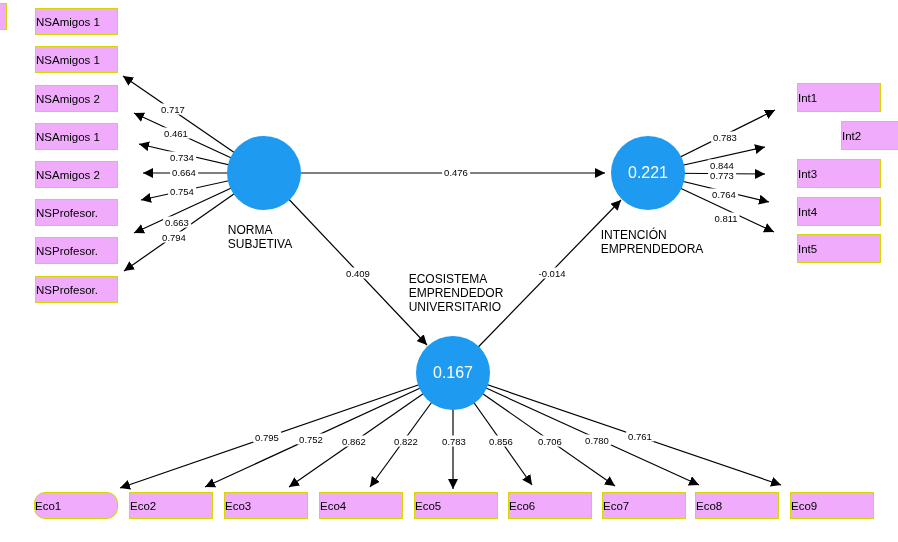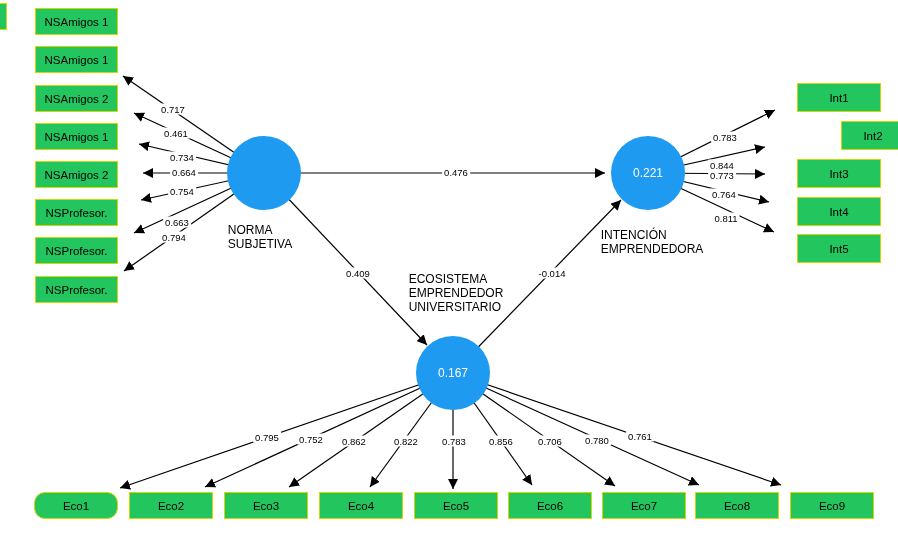--- a/index.html
+++ b/index.html
@@ -3,31 +3,31 @@
 <meta charset="utf-8">
 <style>
   html,body{margin:0;padding:0;background:#ffffff;}
   #canvas{
     position:relative;width:898px;height:542px;background:#ffffff;overflow:hidden;
     font-family:"Liberation Sans", sans-serif;
   }
   #wires{position:absolute;left:0;top:0;width:898px;height:542px;}
   .ibox{
     position:absolute;width:83px;height:27px;
-    background:#22c55e;border:1px solid #d6d600;box-sizing:border-box;
-    display:flex;align-items:center;justify-content:center;
+    background:#f0abfc;border:1px solid #d6d600;box-sizing:border-box;
+    display:flex;align-items:center;justify-content:flex-start;
     font-size:11.5px;color:#000;
   }
   .circle{
     position:absolute;width:74px;height:74px;border-radius:50%;
     background:#1e9af0;
   }
   .cval{
     position:absolute;transform:translate(-50%,-50%);
-    color:#ffffff;font-size:12px;white-space:nowrap;
+    color:#ffffff;font-size:16px;white-space:nowrap;
   }
   .cname{
     position:absolute;transform:translateX(-50%);
     text-align:left;font-size:12px;line-height:14px;color:#000;white-space:nowrap;
   }
   .load{
     position:absolute;transform:translate(-50%,-50%);
     background:#ffffff;padding:0 2px;font-size:9.5px;color:#000;white-space:nowrap;
   }
 </style>

